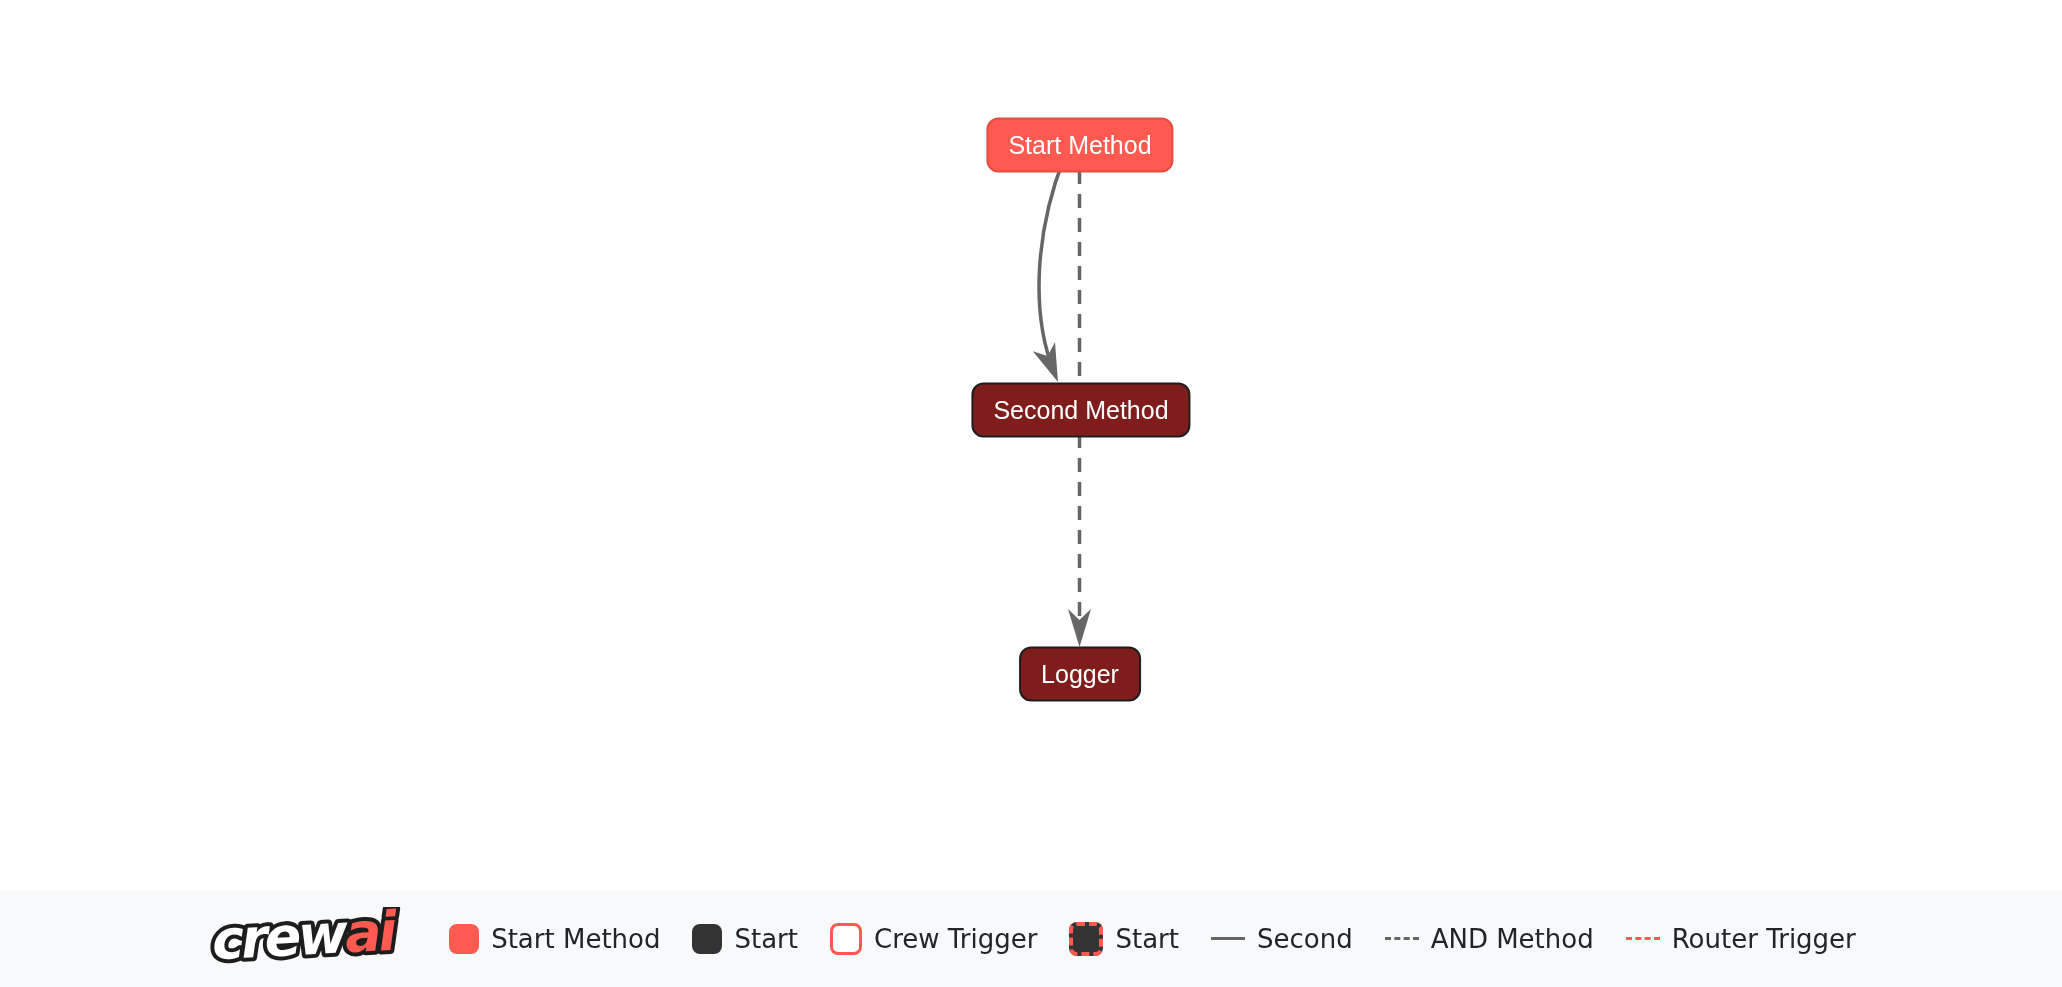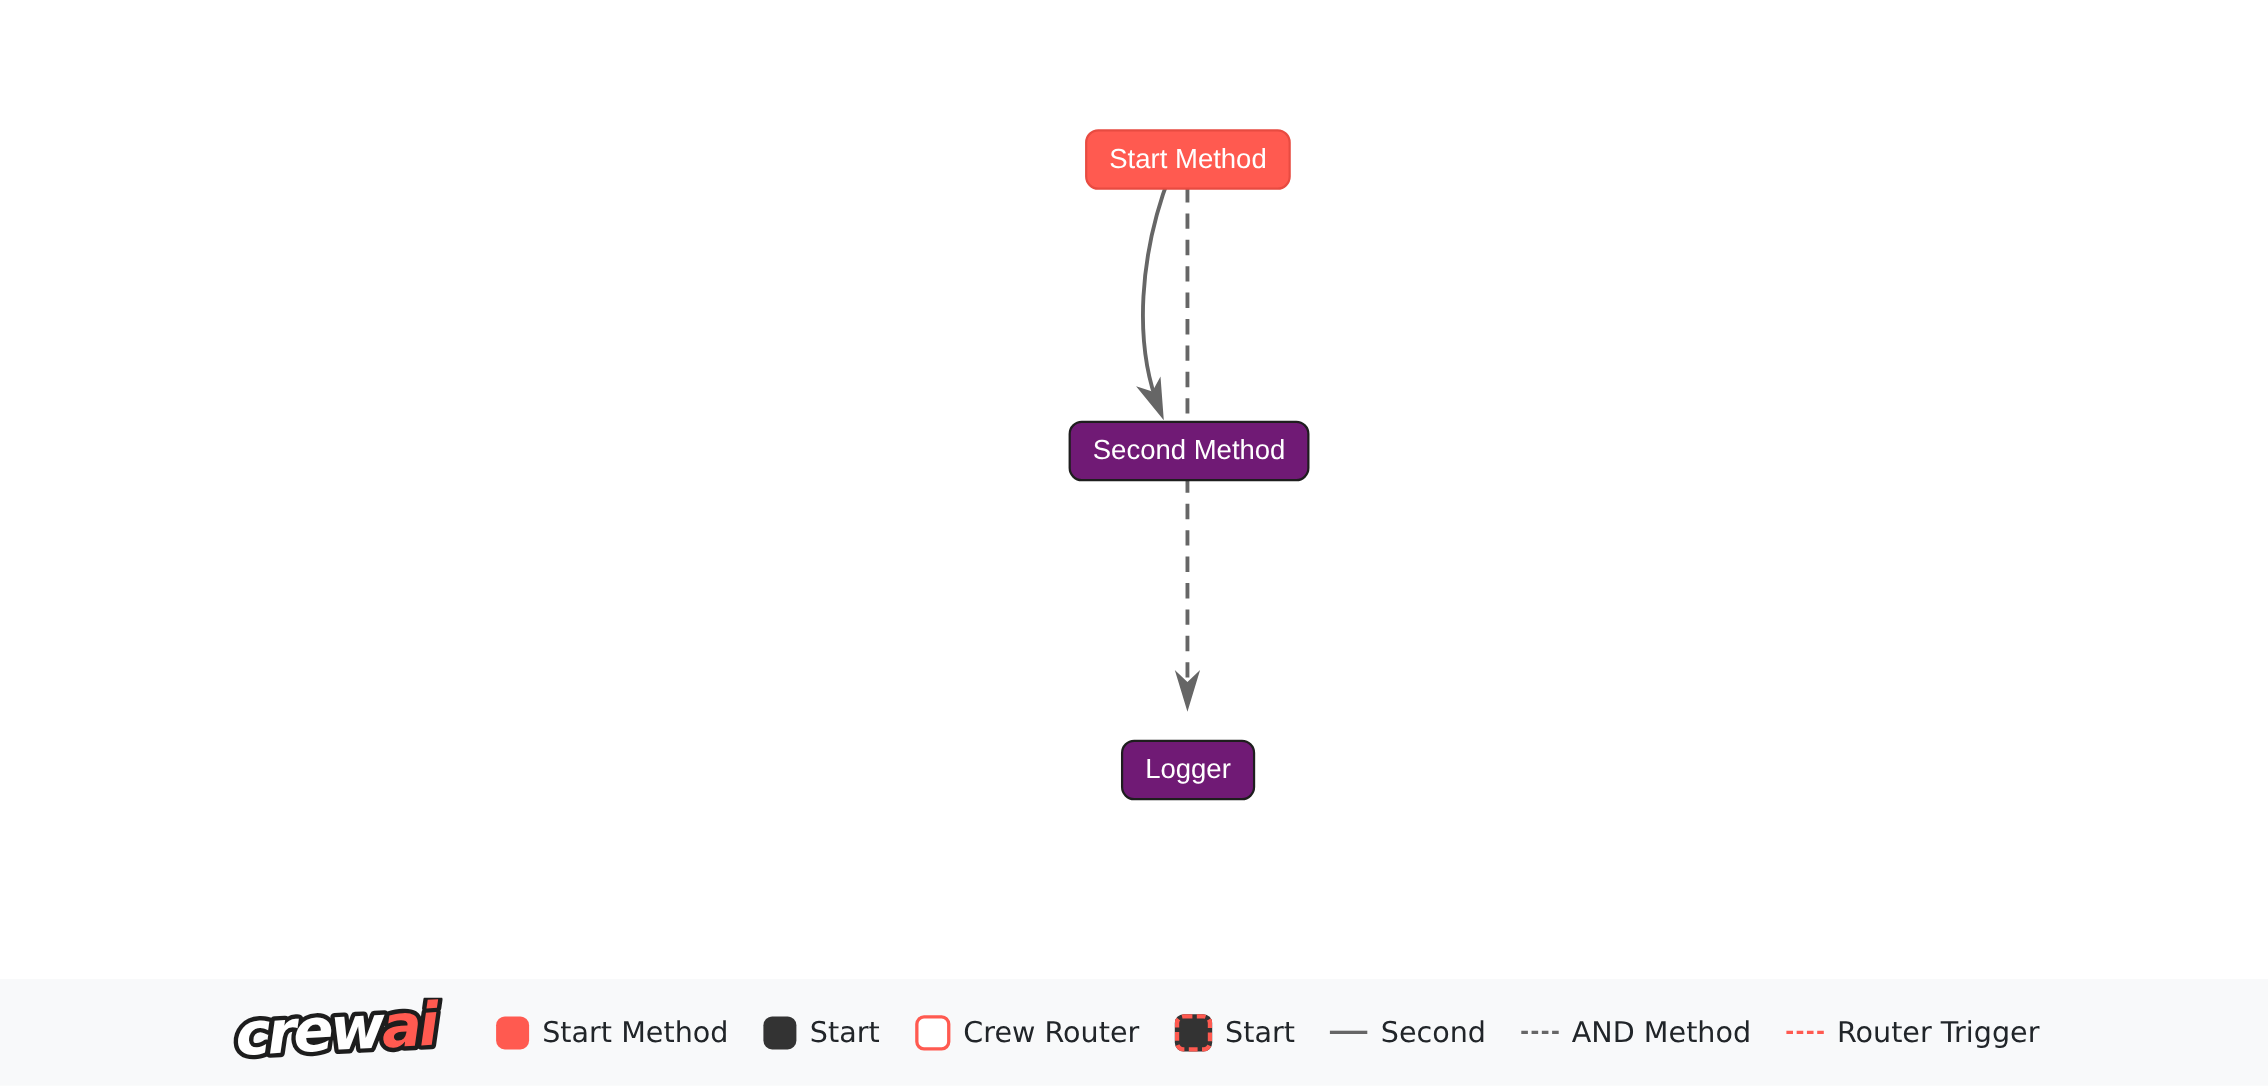--- a/index.html
+++ b/index.html
@@ -24,21 +24,21 @@
     box-sizing: border-box;
     border-radius: 12px;
     border: 2px solid transparent;
     font-family: "Liberation Sans", sans-serif;
     font-size: 25px;
     color: #ffffff;
     white-space: nowrap;
     text-align: center;
   }
   .node-start { background: #FF5A50; border-color: #e84b41; }
-  .node-dark  { background: #701a75; border-color: #1e1e1e; }
+  .node-dark  { background: #7f1d1d; border-color: #1e1e1e; }
 
   
   .legend {
     position: absolute;
     left: 0; right: 0; bottom: 0;
     height: 97px;
     background: #F8F9FA;
     display: flex;
     align-items: center;
     justify-content: center;
@@ -94,21 +94,21 @@
     <polygon points="1079.5,647 1068,609 1079.5,620 1091,609" fill="#666666"></polygon>
 
     <path d="M 1064 158 C 1036 230, 1030 312, 1054 372" stroke="#666666" stroke-width="3.5" fill="none"></path>
     <polygon points="1058,382 1032.8,351.2 1047.6,356 1055,342.3" fill="#666666"></polygon>
   </svg>
 
   <div class="node node-start" style="left:1080px; top:145px;">Start Method</div>
 
   <div class="node node-dark" style="left:1081px; top:410px;">Second Method</div>
 
-  <div class="node node-dark" style="left:1080px; top:700px;">Logger</div>
+  <div class="node node-dark" style="left:1080px; top:674px;">Logger</div>
 </div>
 
 <div class="legend">
 
   <svg class="logo" width="211" height="64" viewBox="0 0 211 64">
     <text x="6" y="47" transform="rotate(-3 105 32)">
       <tspan class="logo-white">crew</tspan><tspan class="logo-red">ai</tspan>
     </text>
   </svg>
 
@@ -117,21 +117,21 @@
     <span>Start Method</span>
   </div>
 
   <div class="legend-item">
     <span class="swatch sw-method"></span>
     <span>Start</span>
   </div>
 
   <div class="legend-item">
     <span class="swatch sw-crew"></span>
-    <span>Crew Router</span>
+    <span>Crew Trigger</span>
   </div>
 
   <div class="legend-item">
     <span class="swatch sw-router">
         <span class="sw-router-inner"></span>
       </span>
     <span>Start</span>
   </div>
 
   <div class="legend-item">

